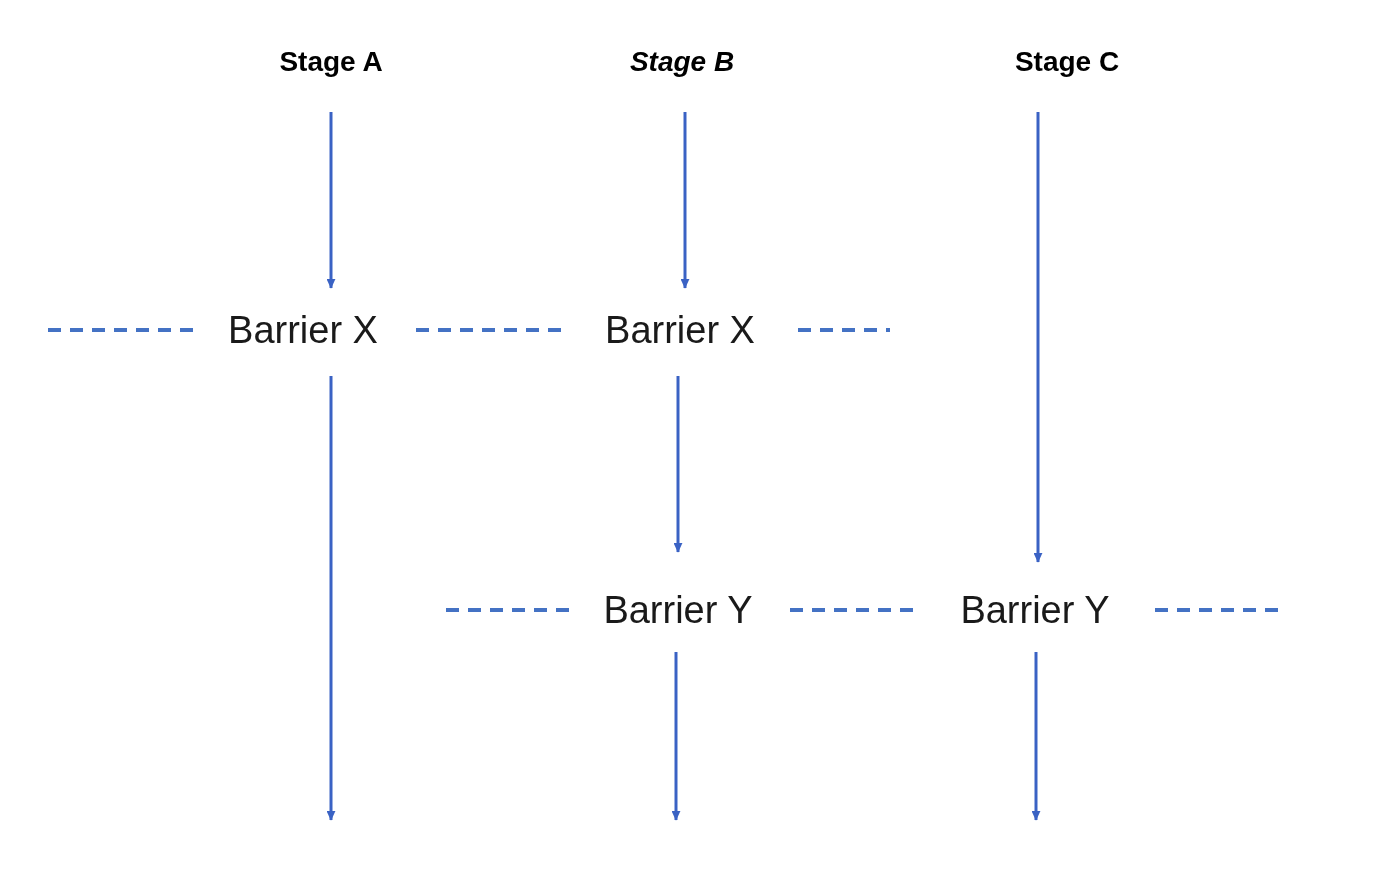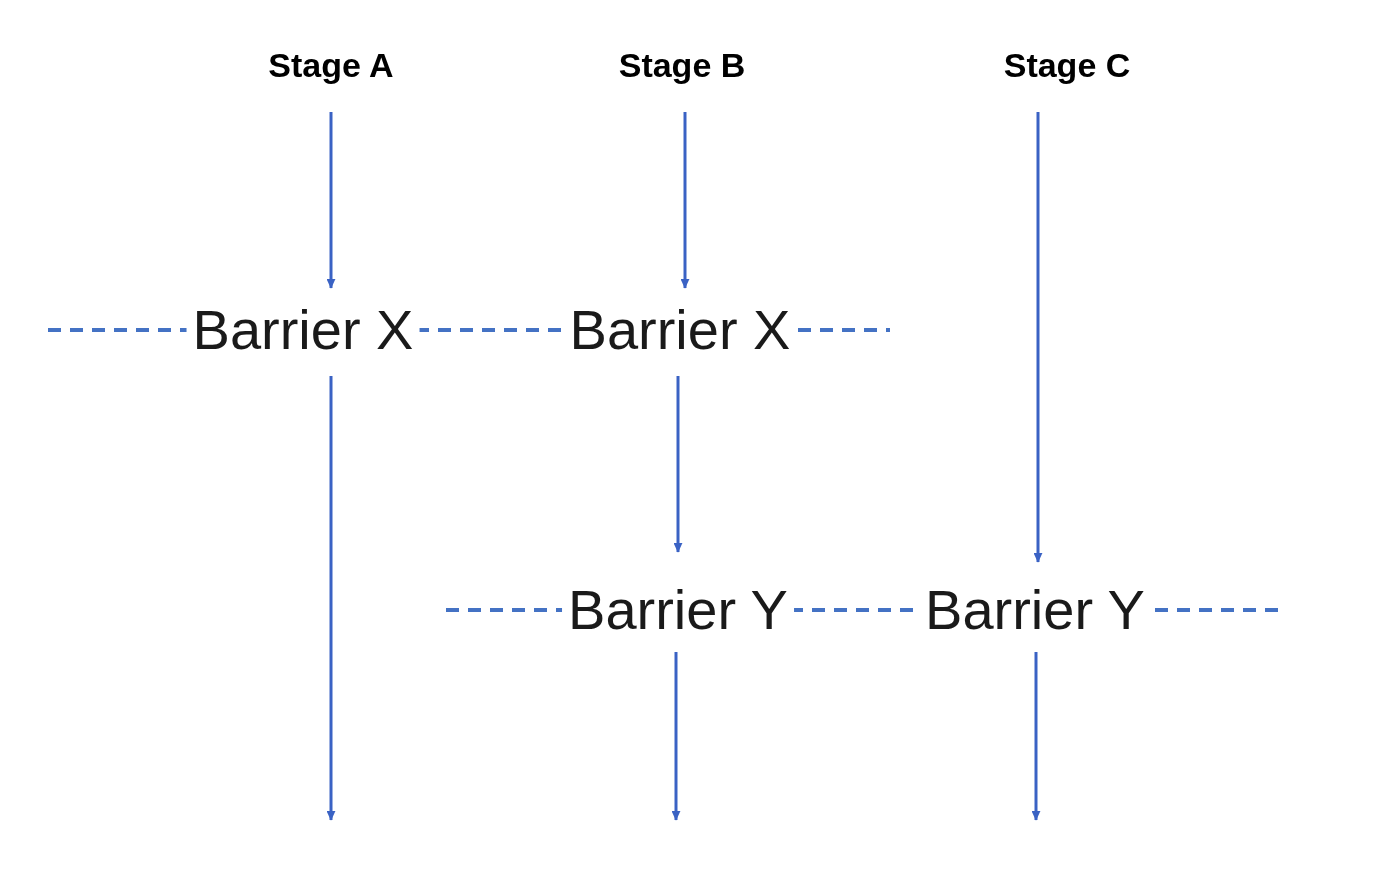--- a/index.html
+++ b/index.html
@@ -12,32 +12,32 @@
     width: 1379px;
     height: 875px;
     background: #ffffff;
     overflow: hidden;
     font-family: "Liberation Sans", sans-serif;
   }
   .stage-header {
     position: absolute;
     font-family: "Liberation Sans", sans-serif;
     font-weight: bold;
-    font-size: 34px;
+    font-size: 28px;
     line-height: 1;
     color: #000000;
     white-space: nowrap;
     text-align: center;
     transform: translateX(-50%);
   }
   .barrier-label {
     position: absolute;
     font-family: "Liberation Sans", sans-serif;
     font-weight: normal;
-    font-size: 56px;
+    font-size: 38px;
     line-height: 1;
     color: #1a1a1a;
     white-space: nowrap;
     text-align: center;
     transform: translate(-50%, -50%);
     background: #ffffff;
     padding: 0 6px;
   }
   .flow-svg {
     position: absolute;
@@ -72,21 +72,21 @@
         <line x1="48" y1="330" x2="200" y2="330" stroke="#4472C4" stroke-width="4" stroke-linecap="butt" stroke-dasharray="13 9"></line>
         <line x1="416" y1="330" x2="570" y2="330" stroke="#4472C4" stroke-width="4" stroke-linecap="butt" stroke-dasharray="13 9"></line>
         <line x1="798" y1="330" x2="890" y2="330" stroke="#4472C4" stroke-width="4" stroke-linecap="butt" stroke-dasharray="13 9"></line>
         <line x1="446" y1="610" x2="572" y2="610" stroke="#4472C4" stroke-width="4" stroke-linecap="butt" stroke-dasharray="13 9"></line>
         <line x1="790" y1="610" x2="920" y2="610" stroke="#4472C4" stroke-width="4" stroke-linecap="butt" stroke-dasharray="13 9"></line>
         <line x1="1155" y1="610" x2="1285" y2="610" stroke="#4472C4" stroke-width="4" stroke-linecap="butt" stroke-dasharray="13 9"></line>
       </g>
   </svg>
 
   <div class="stage-header" id="hdr-0" style="left: 331px; top: 48px;">Stage A</div>
-  <div class="stage-header" id="hdr-1" style="left: 682px; top: 48px;">Stage B</div>
+  <div class="stage-header" id="hdr-1" style="left: 682px; top: 48px; font-style: italic;">Stage B</div>
   <div class="stage-header" id="hdr-2" style="left: 1067px; top: 48px;">Stage C</div>
 
   <div class="barrier-label" id="blab-0-0" style="left: 303px; top: 330px;">Barrier X</div>
   <div class="barrier-label" id="blab-0-1" style="left: 680px; top: 330px;">Barrier X</div>
 
   <div class="barrier-label" id="blab-1-0" style="left: 678px; top: 610px;">Barrier Y</div>
   <div class="barrier-label" id="blab-1-1" style="left: 1035px; top: 610px;">Barrier Y</div>
 
 </div>
 

